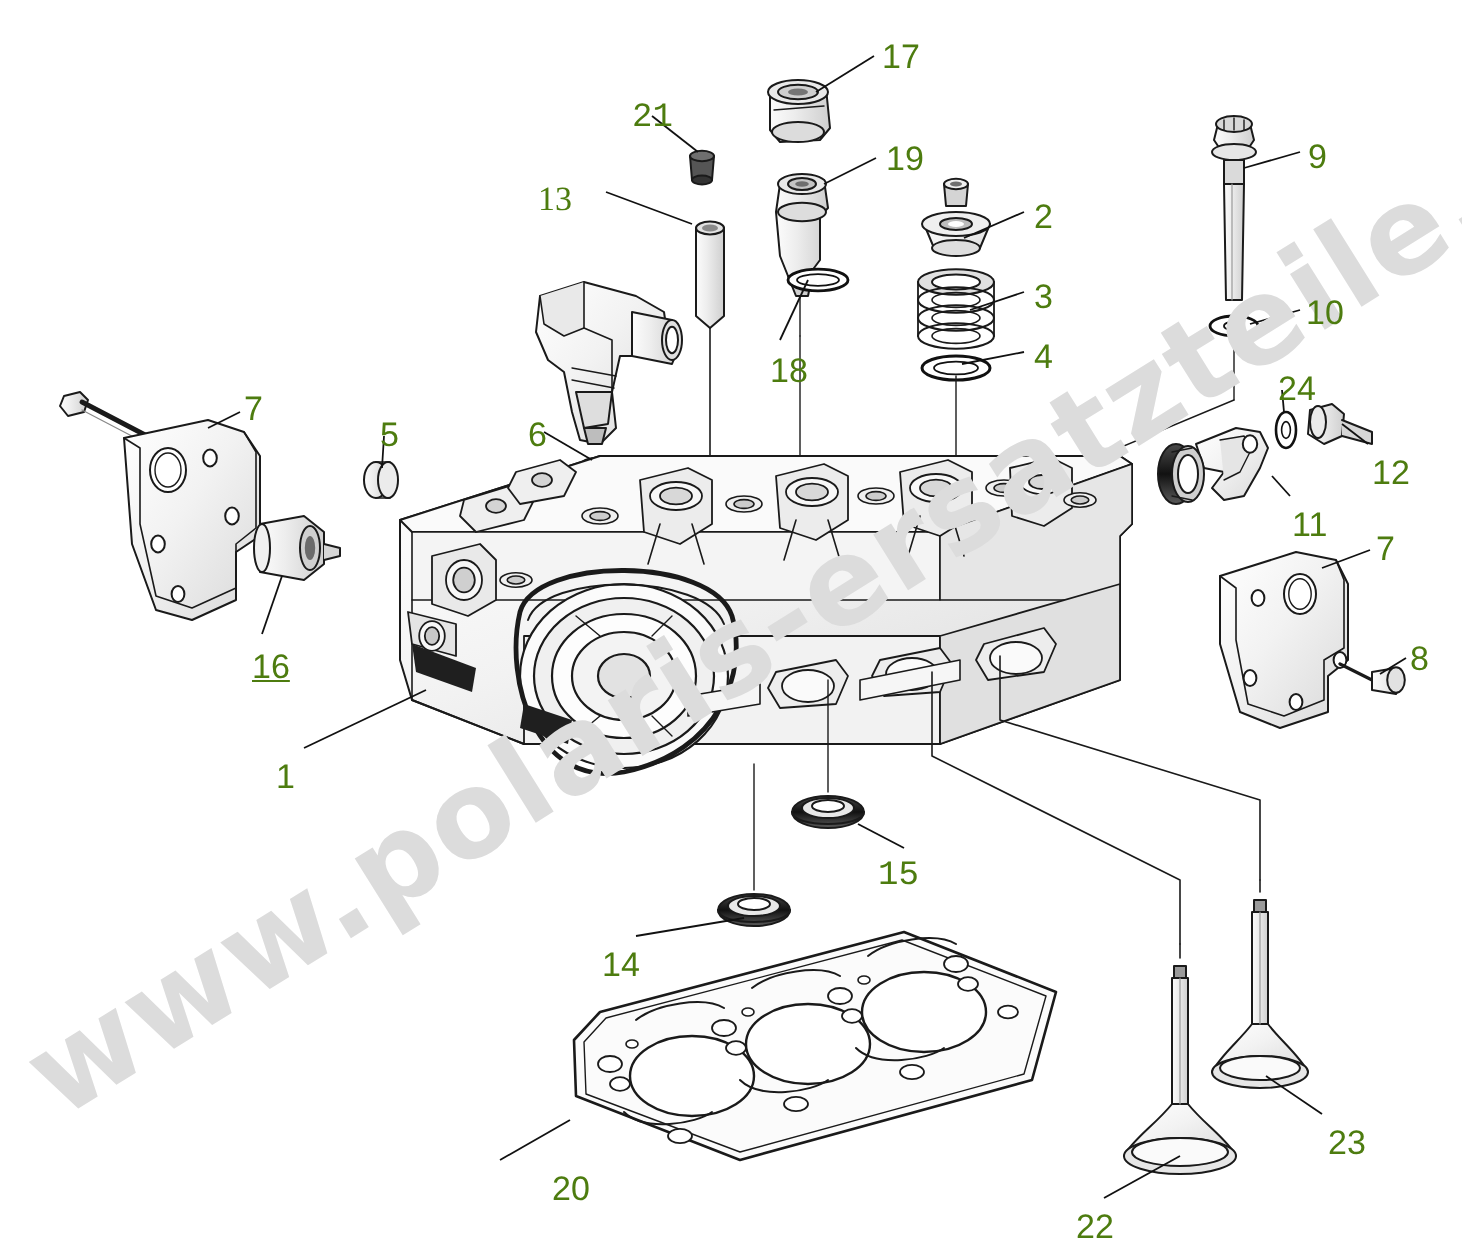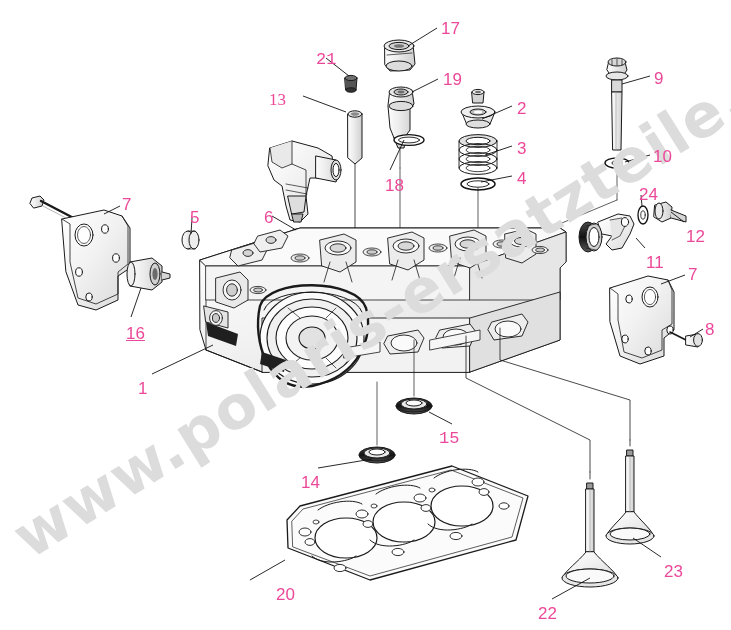--- a/index.html
+++ b/index.html
@@ -25,21 +25,21 @@
     letter-spacing:1px;
   }
   #diagram{
     position:absolute;left:0;top:0;
     width:731px;height:630px;z-index:1;
   }
   .callout{
     position:absolute;
     font-family:"Liberation Sans",sans-serif;
     font-size:17px;
-    color:#ec4899;
+    color:#4d7c0f;
     z-index:4;
     line-height:1;
     user-select:none;
     white-space:nowrap;
   }
   
 </style>
 </head>
 <body>
 

